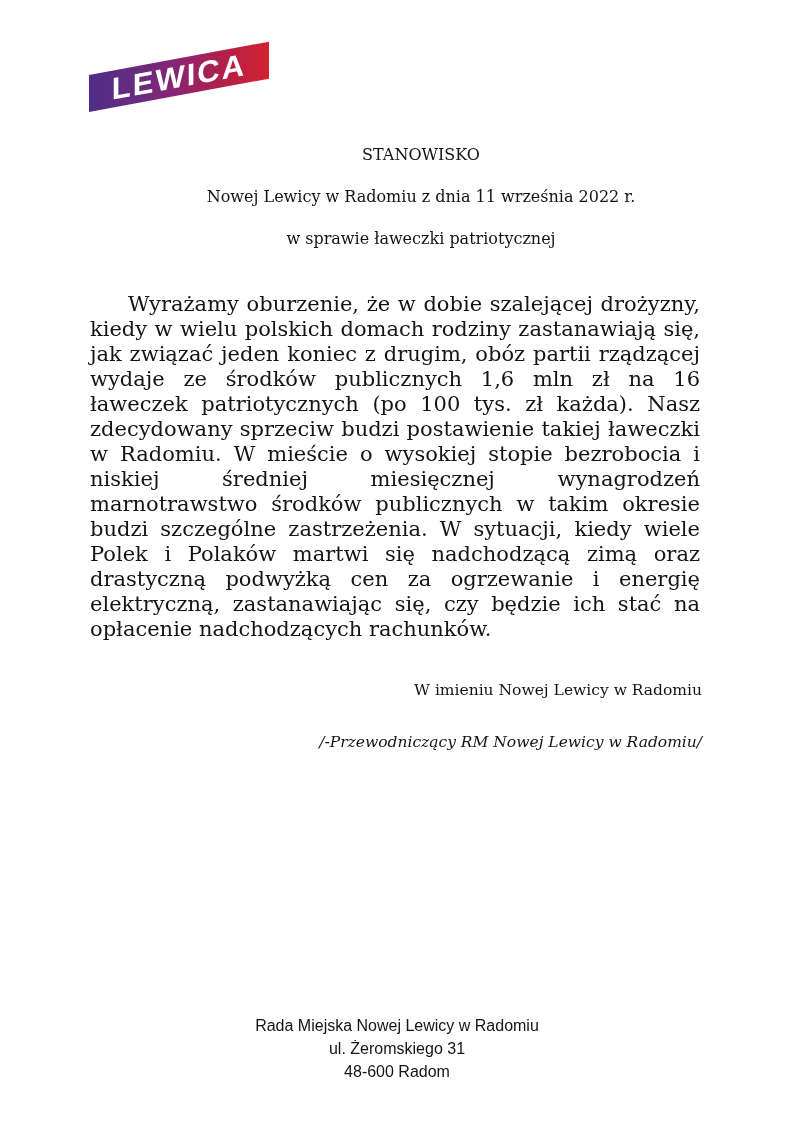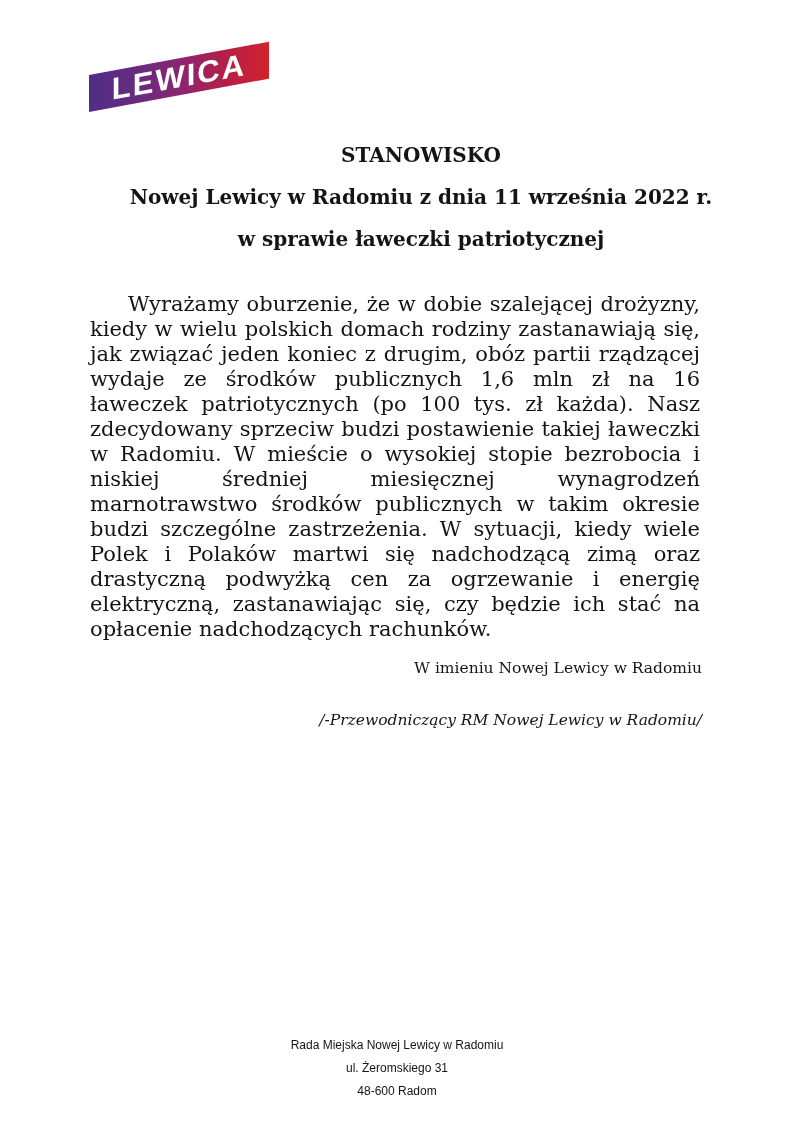--- a/index.html
+++ b/index.html
@@ -42,22 +42,22 @@
 
   
   .headings {
     position: absolute;
     top: 146px;
     left: 48px;       
     width: 746px;
     text-align: center;
   }
   .headings .h-line {
-    font-weight: 700;
-    font-size: 20px;
+    font-weight: 400;
+    font-size: 16px;
     line-height: 18px;
     margin: 0 0 24px 0;
   }
 
   
   .content {
     position: absolute;
     top: 292px;
     left: 90px;
     width: 610px;
@@ -67,43 +67,42 @@
   }
   .content p {
     margin: 0 0 10px 0;
     text-indent: 38px;
   }
   .bold { font-weight: 700; }
 
   
   .signature {
     position: absolute;
-    top: 658px;
+    top: 680px;
     left: 90px;
     width: 612px;
     text-align: right;
     font-size: 15.5px;
   }
   .signature .s-line {
     line-height: 20px;
     margin: 0 0 16px 0;
   }
   .signature .italic { font-style: italic; margin-top: 32px; }
 
   
   .footer {
     position: absolute;
     top: 1014px;
     left: 0;
     width: 794px;
     text-align: center;
     font-family: "Liberation Sans", sans-serif;
-    font-size: 12px;
+    font-size: 16px;
     line-height: 23px;
-    margin-top: 20px;
   }
   .footer .f-line { margin: 0; }
 </style>
 </head>
 <body>
 
 <div class="page">
 
   <div class="logo-band">
     <div class="logo-text">LEWICA</div>

